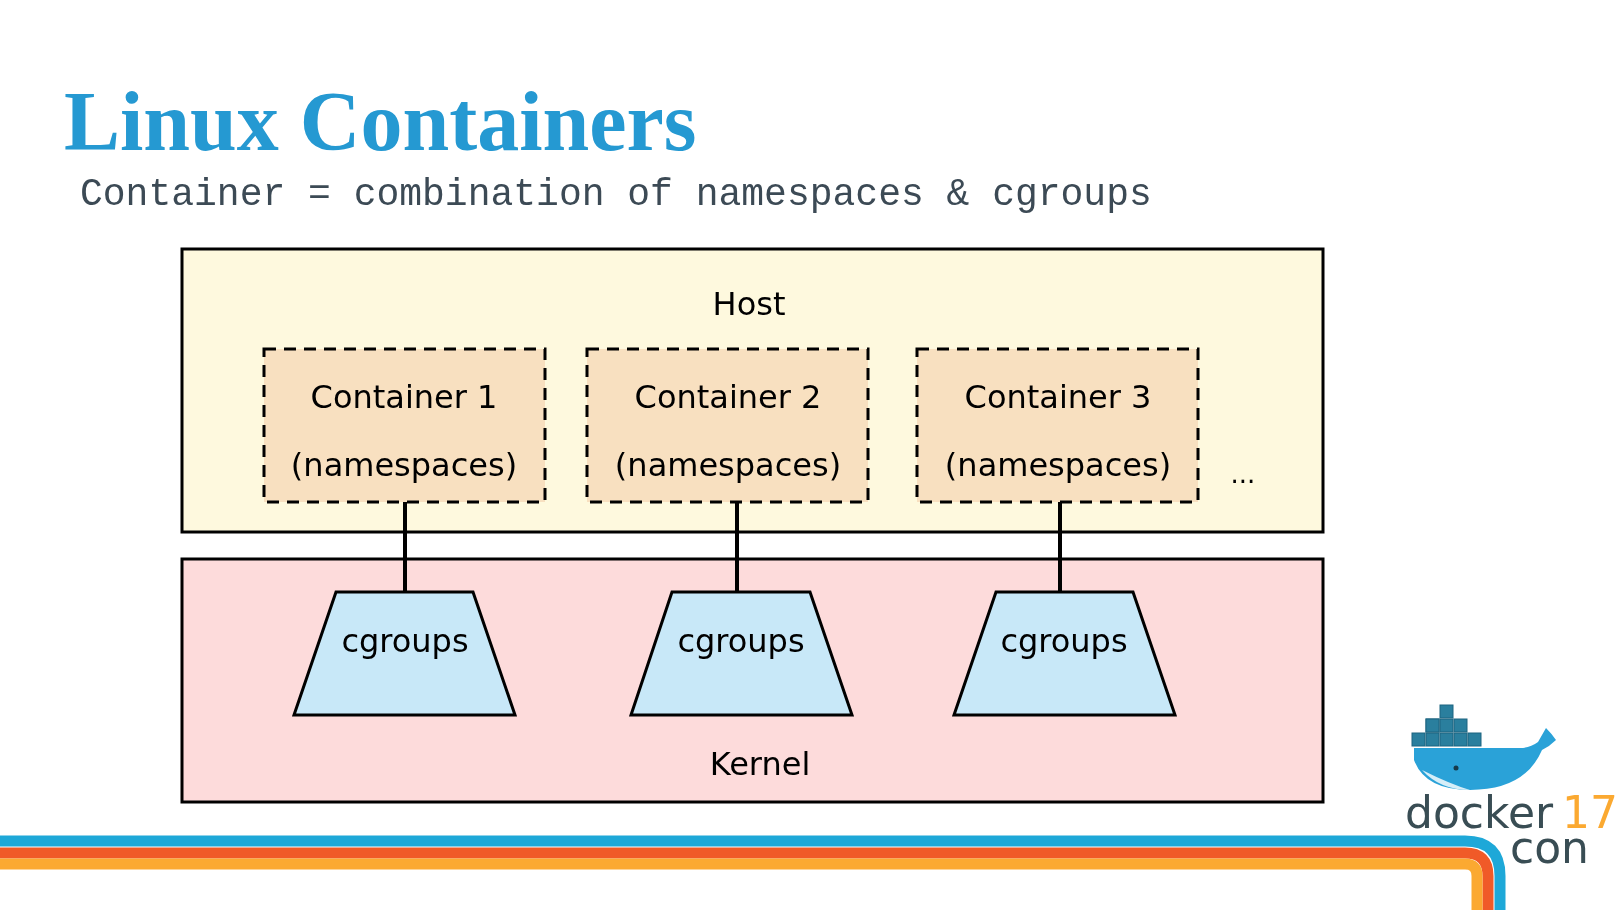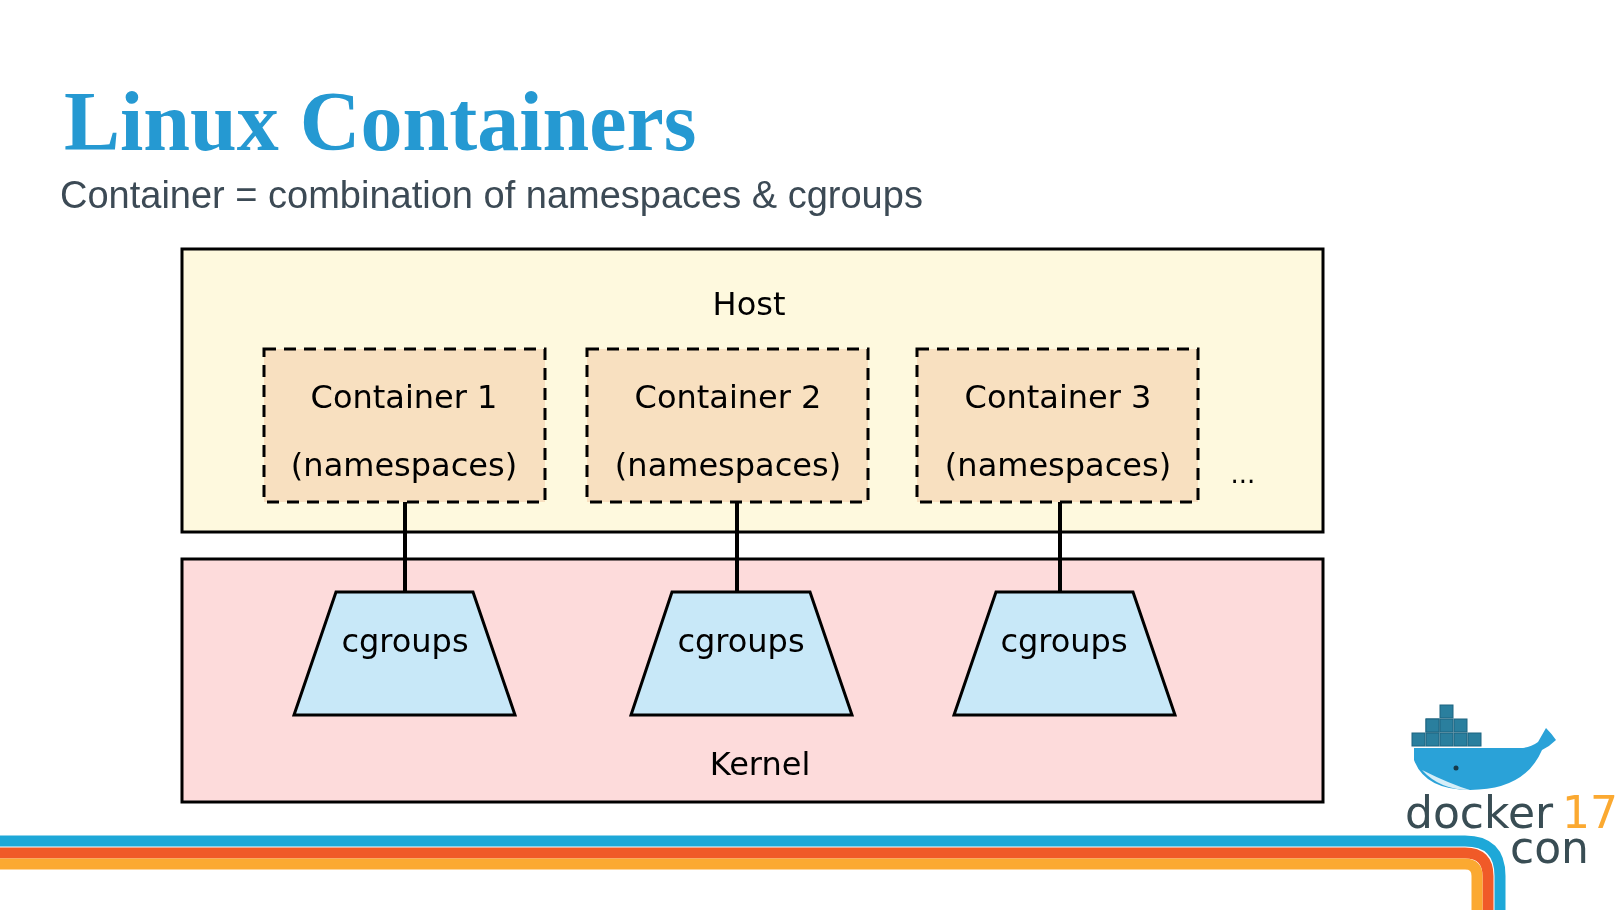--- a/index.html
+++ b/index.html
@@ -1,18 +1,18 @@
 <!DOCTYPE html>
 <html><head>
   <meta charset="utf-8">
   <style>
     html, body { margin:0; padding:0; }
     body { width:1618px; height:910px; position:relative; overflow:hidden; background:#ffffff; font-family:"Liberation Sans", sans-serif; }
     .title { position:absolute; left:64px; top:52px; font-family:Liberation Serif, serif; font-weight:bold; font-size:84px; color:#2599d2; letter-spacing:0px; line-height:1;margin-top:28px; }
-    .subtitle { position:absolute; left:60px; top:176px; font-family:Liberation Sans, sans-serif; font-size:38px; color:#3c4a55; line-height:1; }
+    .subtitle { position:absolute; left:80px; top:176px; font-family:Liberation Mono, monospace; font-size:38px; color:#3c4a55; line-height:1; }
     svg.diagram { position:absolute; left:0; top:0; }
     .dtext { font-family:"DejaVu Sans", sans-serif; fill:#000; }
   </style>
 </head>
 <body>
 
 <div class="title">Linux Containers</div>
 <div class="subtitle">Container = combination of namespaces &amp; cgroups</div>
 
 <svg class="diagram" width="1618" height="910">

